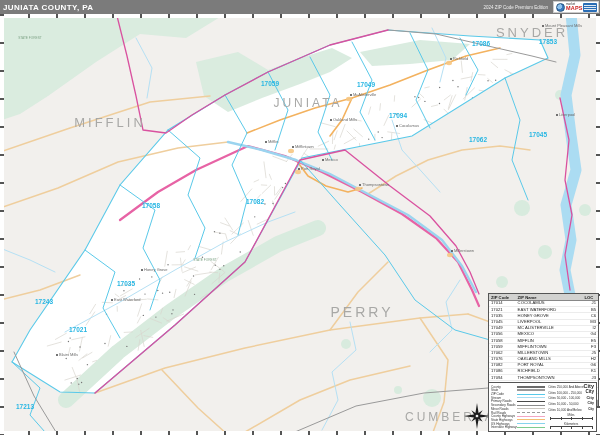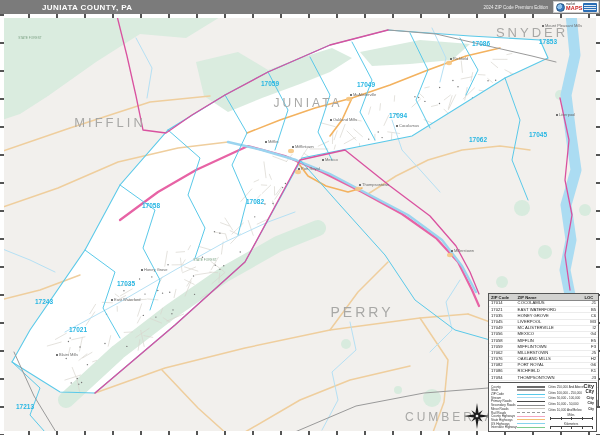--- a/index.html
+++ b/index.html
@@ -1,21 +1,21 @@
 <!DOCTYPE html>
 <html><head>
 <meta charset="utf-8">
 <style>
   html,body{margin:0;padding:0;background:#e8e8e8;}
   .page{position:relative;width:600px;height:435px;background:#f2f0ed;overflow:hidden;
         font-family:"Liberation Sans",sans-serif;box-shadow:inset 0 0 0 1px #8a8a8a;}
   
   .titlebar{position:absolute;top:0;left:0;right:0;height:14px;background:#7b7b7b;
             display:flex;align-items:center;z-index:40;}
-  .titlebar .title{font-size:8px;font-weight:bold;color:#ffffff;padding-left:21px;letter-spacing:.4px;margin-left:21px;}
+  .titlebar .title{font-size:8px;font-weight:bold;color:#ffffff;padding-left:3px;letter-spacing:.4px;}
   .titlebar .edition{margin-left:auto;font-size:4.5px;color:#efefef;padding-right:5px;}
   .logo{width:46px;height:12px;background:#ffffff;margin-right:1px;display:flex;align-items:center;
         border:1px solid #cccccc;box-sizing:border-box;}
   .logo .globe{width:7px;height:7px;border-radius:50%;margin:0 1px 0 2px;
         background:radial-gradient(circle at 35% 35%,#8fc3ee 0 40%,#3a7abf 41% 100%);
         border:1px solid #26537f;}
   .logo .words{display:flex;flex-direction:column;line-height:1;}
   .logo .w1{font-size:3px;color:#333333;}
   .logo .w2{font-size:5.5px;font-weight:bold;color:#cc2222;letter-spacing:.2px;}
   .logo .chip{margin-left:auto;margin-right:1px;width:12px;height:9px;background:#2a6db5;

